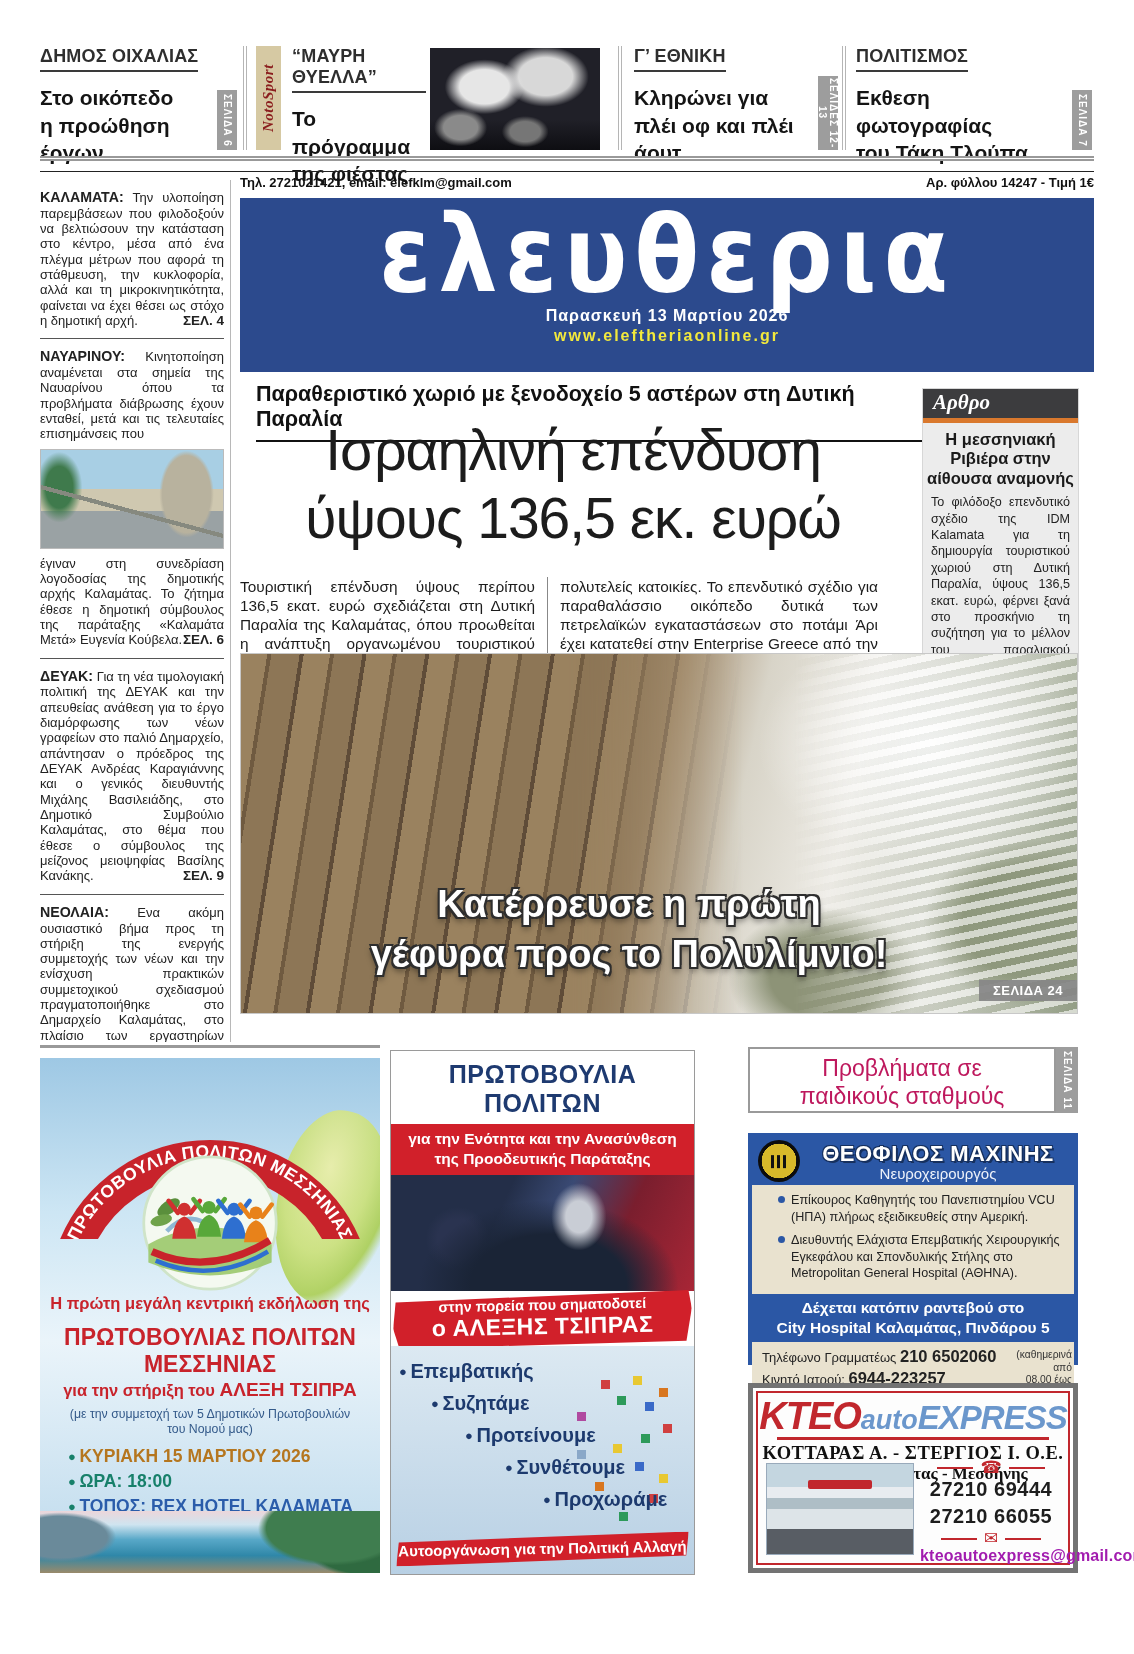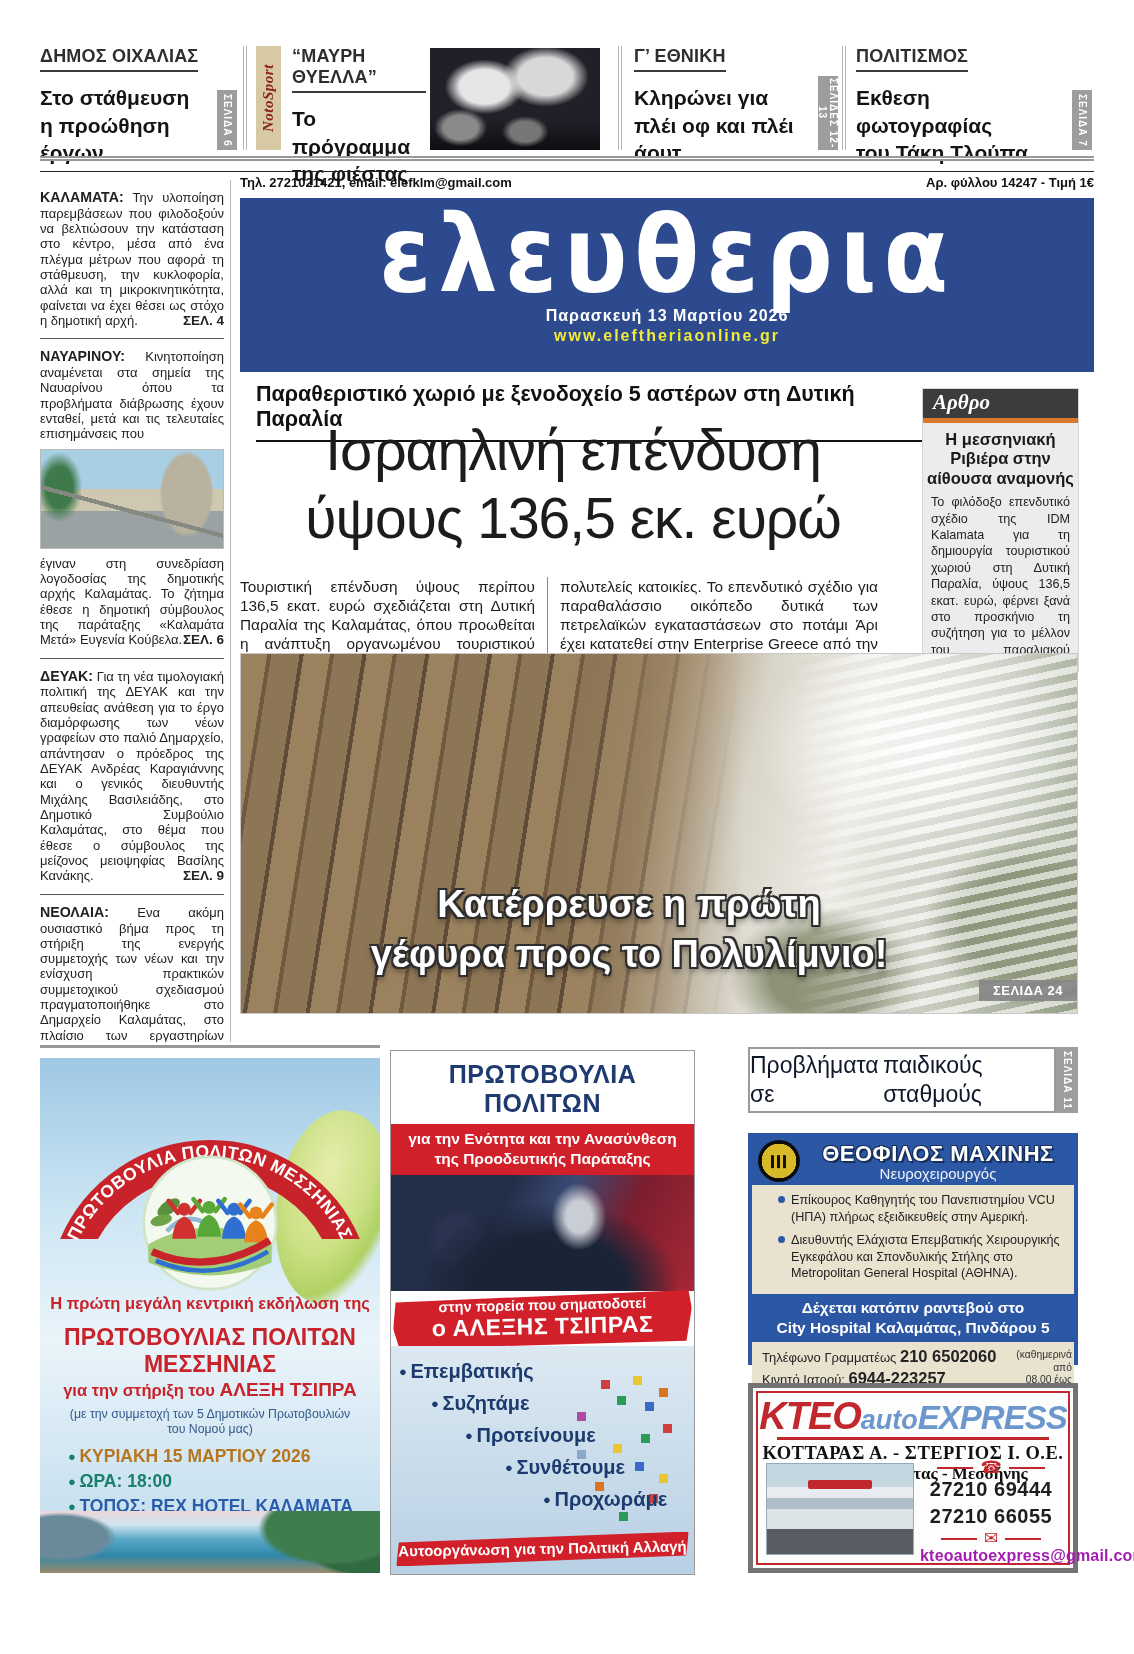--- a/index.html
+++ b/index.html
@@ -70,21 +70,21 @@
     background:repeating-linear-gradient(99deg,#9a825f 0 26px,#6f5a40 26px 30px,#8d7656 30px 58px,#5f4c38 58px 62px);
     -webkit-mask-image:linear-gradient(to right,#000 65%,transparent 100%);mask-image:linear-gradient(to right,#000 65%,transparent 100%)}
   .foam{position:absolute;right:0;top:0;width:34%;height:100%;opacity:.8;
     background:repeating-linear-gradient(168deg,rgba(255,255,255,.85) 0 7px,rgba(205,210,205,.35) 7px 14px);
     -webkit-mask-image:linear-gradient(to left,#000 55%,transparent 100%);mask-image:linear-gradient(to left,#000 55%,transparent 100%)}
   .photo-caption{position:absolute;left:0;right:60px;bottom:34px;text-align:center;color:#fff;font-weight:bold;font-size:38px;line-height:1.3;
     text-shadow:2px 2px 0 #2e2e2e,-2px 2px 0 #2e2e2e,2px -2px 0 #2e2e2e,-2px -2px 0 #2e2e2e,0 4px 6px rgba(0,0,0,.55)}
   .photo-tag{position:absolute;right:0;bottom:12px;background:rgba(135,135,135,.93);color:#fff;font-size:13px;font-weight:bold;padding:3px 14px;letter-spacing:.5px}
 
   
-  .problems{background:#fff;border:2px solid #9a9a9a;display:flex;flex-direction:row;align-items:center;justify-content:space-between;font-size:23px;color:#0f172a;line-height:1.25}
+  .problems{background:#fff;border:2px solid #9a9a9a;display:flex;flex-direction:column;align-items:center;justify-content:flex-end;font-size:23px;color:#be185d;line-height:1.25}
   .doctor{background:#2b57a5;padding:4px;font-family:"Liberation Sans",sans-serif}
   .doc-head{display:flex;align-items:center;height:48px;padding:0 6px;gap:8px}
   .doc-seal{width:42px;height:42px;border-radius:50%;background:radial-gradient(circle,#d8b92a 0 58%,#0c0c0c 59% 100%);position:relative;flex:0 0 auto}
   .doc-seal span{position:absolute;left:50%;top:50%;width:16px;height:13px;transform:translate(-50%,-45%);
     background:repeating-linear-gradient(90deg,#111 0 3px,transparent 3px 6px)}
   .doc-names{flex:1;text-align:center}
   .doc-name{color:#fff;font-weight:bold;font-size:22px;letter-spacing:.5px;
     text-shadow:-1px -1px 0 #16305e,1px -1px 0 #16305e,-1px 1px 0 #16305e,2px 2px 0 #16305e}
   .doc-title{color:#eef2fa;font-size:15px;margin-top:-2px}
   .doc-body{background:#e9e2cf;padding:7px 10px 5px 26px;min-height:92px}
@@ -168,21 +168,21 @@
     text-align:center;line-height:30px;height:30px;transform:rotate(-1deg);
     clip-path:polygon(1% 20%,100% 0,99% 80%,0 100%)}
 </style>
 </head>
 <body>
 
 <div id="page">
 
   <div class="abs teaser" style="left:40px;top:46px;width:176px">
     <div class="kick">ΔΗΜΟΣ ΟΙΧΑΛΙΑΣ</div>
-    <div class="tl first">Στο στάθμευση</div>
+    <div class="tl first">Στο οικόπεδο</div>
     <div class="tl">η προώθηση έργων</div>
   </div>
   <div class="abs vtab" style="left:217px;top:90px;width:20px;height:60px">ΣΕΛΙΔΑ 6</div>
   <div class="abs vsep" style="left:243px;top:46px;height:104px"></div>
   <div class="abs noto" style="left:256px;top:46px;width:25px;height:104px">NotoSport</div>
   <div class="abs teaser" style="left:292px;top:46px;width:134px">
     <div class="kick">“ΜΑΥΡΗ ΘΥΕΛΛΑ”</div>
     <div class="tl first">Το πρόγραμμα</div>
     <div class="tl">της φιέστας</div>
   </div>

